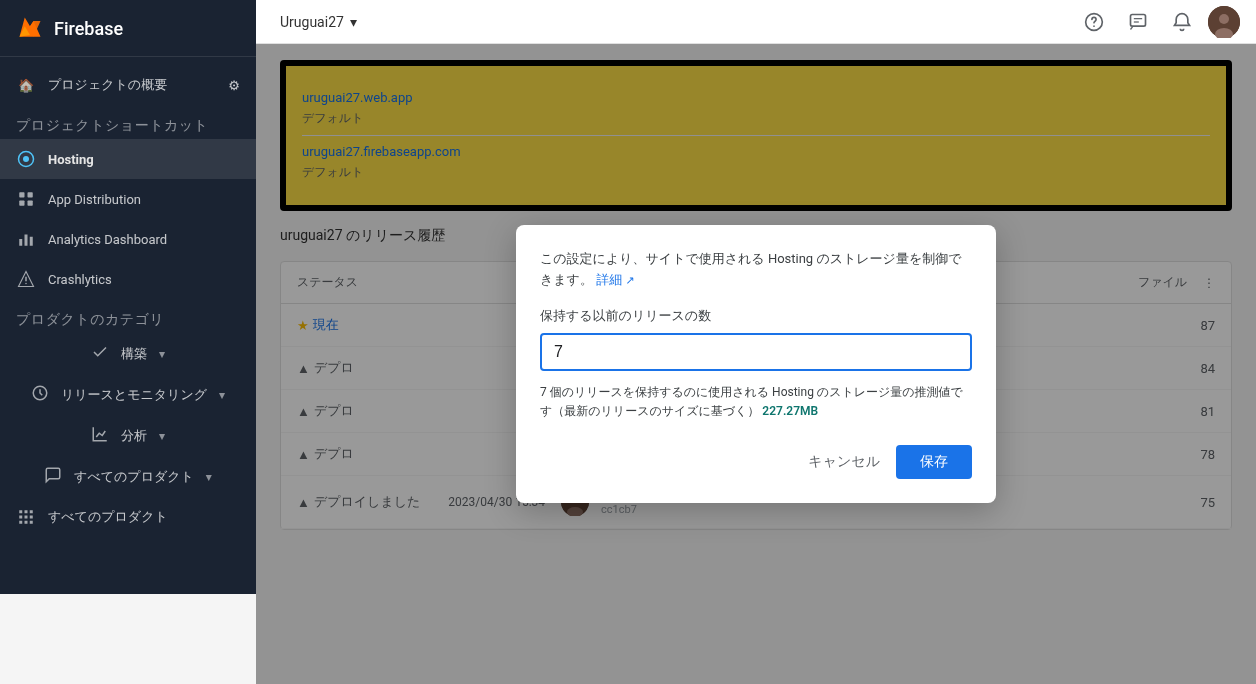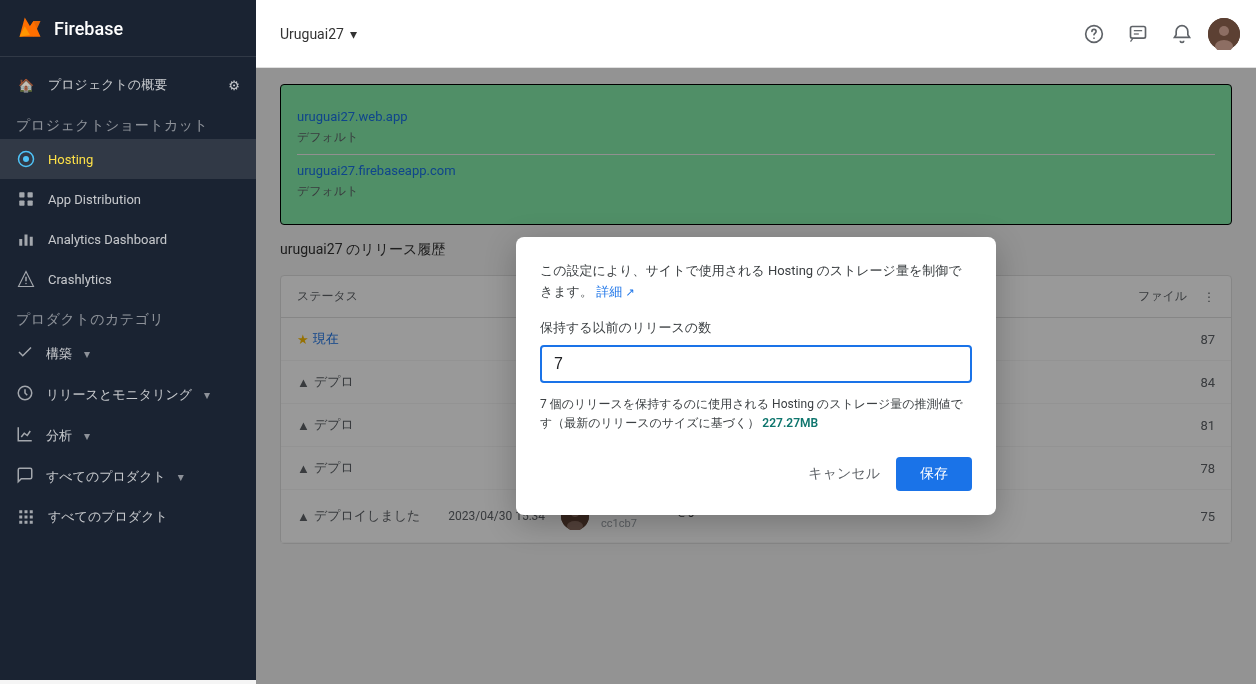--- a/index.html
+++ b/index.html
@@ -6,21 +6,21 @@
     body { font-family: 'Roboto', Arial, sans-serif; background: #f5f5f5; display: flex; height: 684px; overflow: hidden; }
 
     
     .sidebar {
       width: 256px;
       min-width: 256px;
       background: #1a2332;
       color: #fff;
       display: flex;
       flex-direction: column;
-      height: 680px;
+      height: 594px;
       overflow: hidden;
     }
     .sidebar-header {
       display: flex;
       align-items: center;
       padding: 14px 16px;
       gap: 10px;
       border-bottom: 1px solid rgba(255,255,255,0.1);
     }
     .firebase-logo {
@@ -40,21 +40,21 @@
     .sidebar-item {
       display: flex;
       align-items: center;
       padding: 10px 16px;
       gap: 12px;
       cursor: pointer;
       font-size: 13px;
       color: rgba(255,255,255,0.75);
       transition: background 0.15s;
     }
-    .sidebar-item.active { color: #fde047; background: rgba(255,255,255,0.1); }
+    .sidebar-item.active { color: #e5e5e5; background: rgba(255,255,255,0.1); font-weight: bold; }
     .sidebar-section-label {
       padding: 12px 16px 4px;
       font-size: 14px;
       color: rgba(255,255,255,0.5);
       letter-spacing: 0.5px;
     }
     .sidebar-item .icon {
       width: 20px;
       height: 20px;
       display: flex;
@@ -63,21 +63,21 @@
       flex-shrink: 0;
     }
     .sidebar-group {
       display: flex;
       align-items: center;
       padding: 10px 16px;
       gap: 12px;
       cursor: pointer;
       font-size: 13px;
       color: rgba(255,255,255,0.75);
-      justify-content: flex-start;
+      justify-content: center;
     }
     .sidebar-group-left {
       display: flex;
       align-items: center;
       gap: 12px;
     }
     .chevron {
       font-size: 12px;
       color: rgba(255,255,255,0.5);
     }
@@ -91,21 +91,21 @@
       overflow: hidden;
       background: #f5f5f5;
       position: relative;
     }
     .topbar {
       background: #fff;
       border-bottom: 1px solid #e0e0e0;
       display: flex;
       align-items: center;
       padding: 0 16px;
-      height: 68px;
+      height: 44px;
       justify-content: space-between;
     }
     .topbar-left {
       display: flex;
       align-items: center;
       gap: 8px;
     }
     .project-selector {
       display: flex;
       align-items: center;
@@ -150,23 +150,23 @@
       flex: 1;
       overflow-y: auto;
       padding: 0;
       background: #f5f5f5;
       position: relative;
     }
     .content-inner {
       padding: 16px 24px;
     }
     .hosting-section {
-      background: #86efac;
+      background: #fde047;
       border-radius: 4px;
-      border: 1px solid #000000;
+      border: 6px solid #000000;
       margin-bottom: 16px;
       padding: 16px;
     }
     .domain-item {
       padding: 8px 0;
       border-bottom: 1px solid #f0f0f0;
     }
     .domain-item:last-child { border-bottom: none; }
     .domain-link {
       color: #1a73e8;

